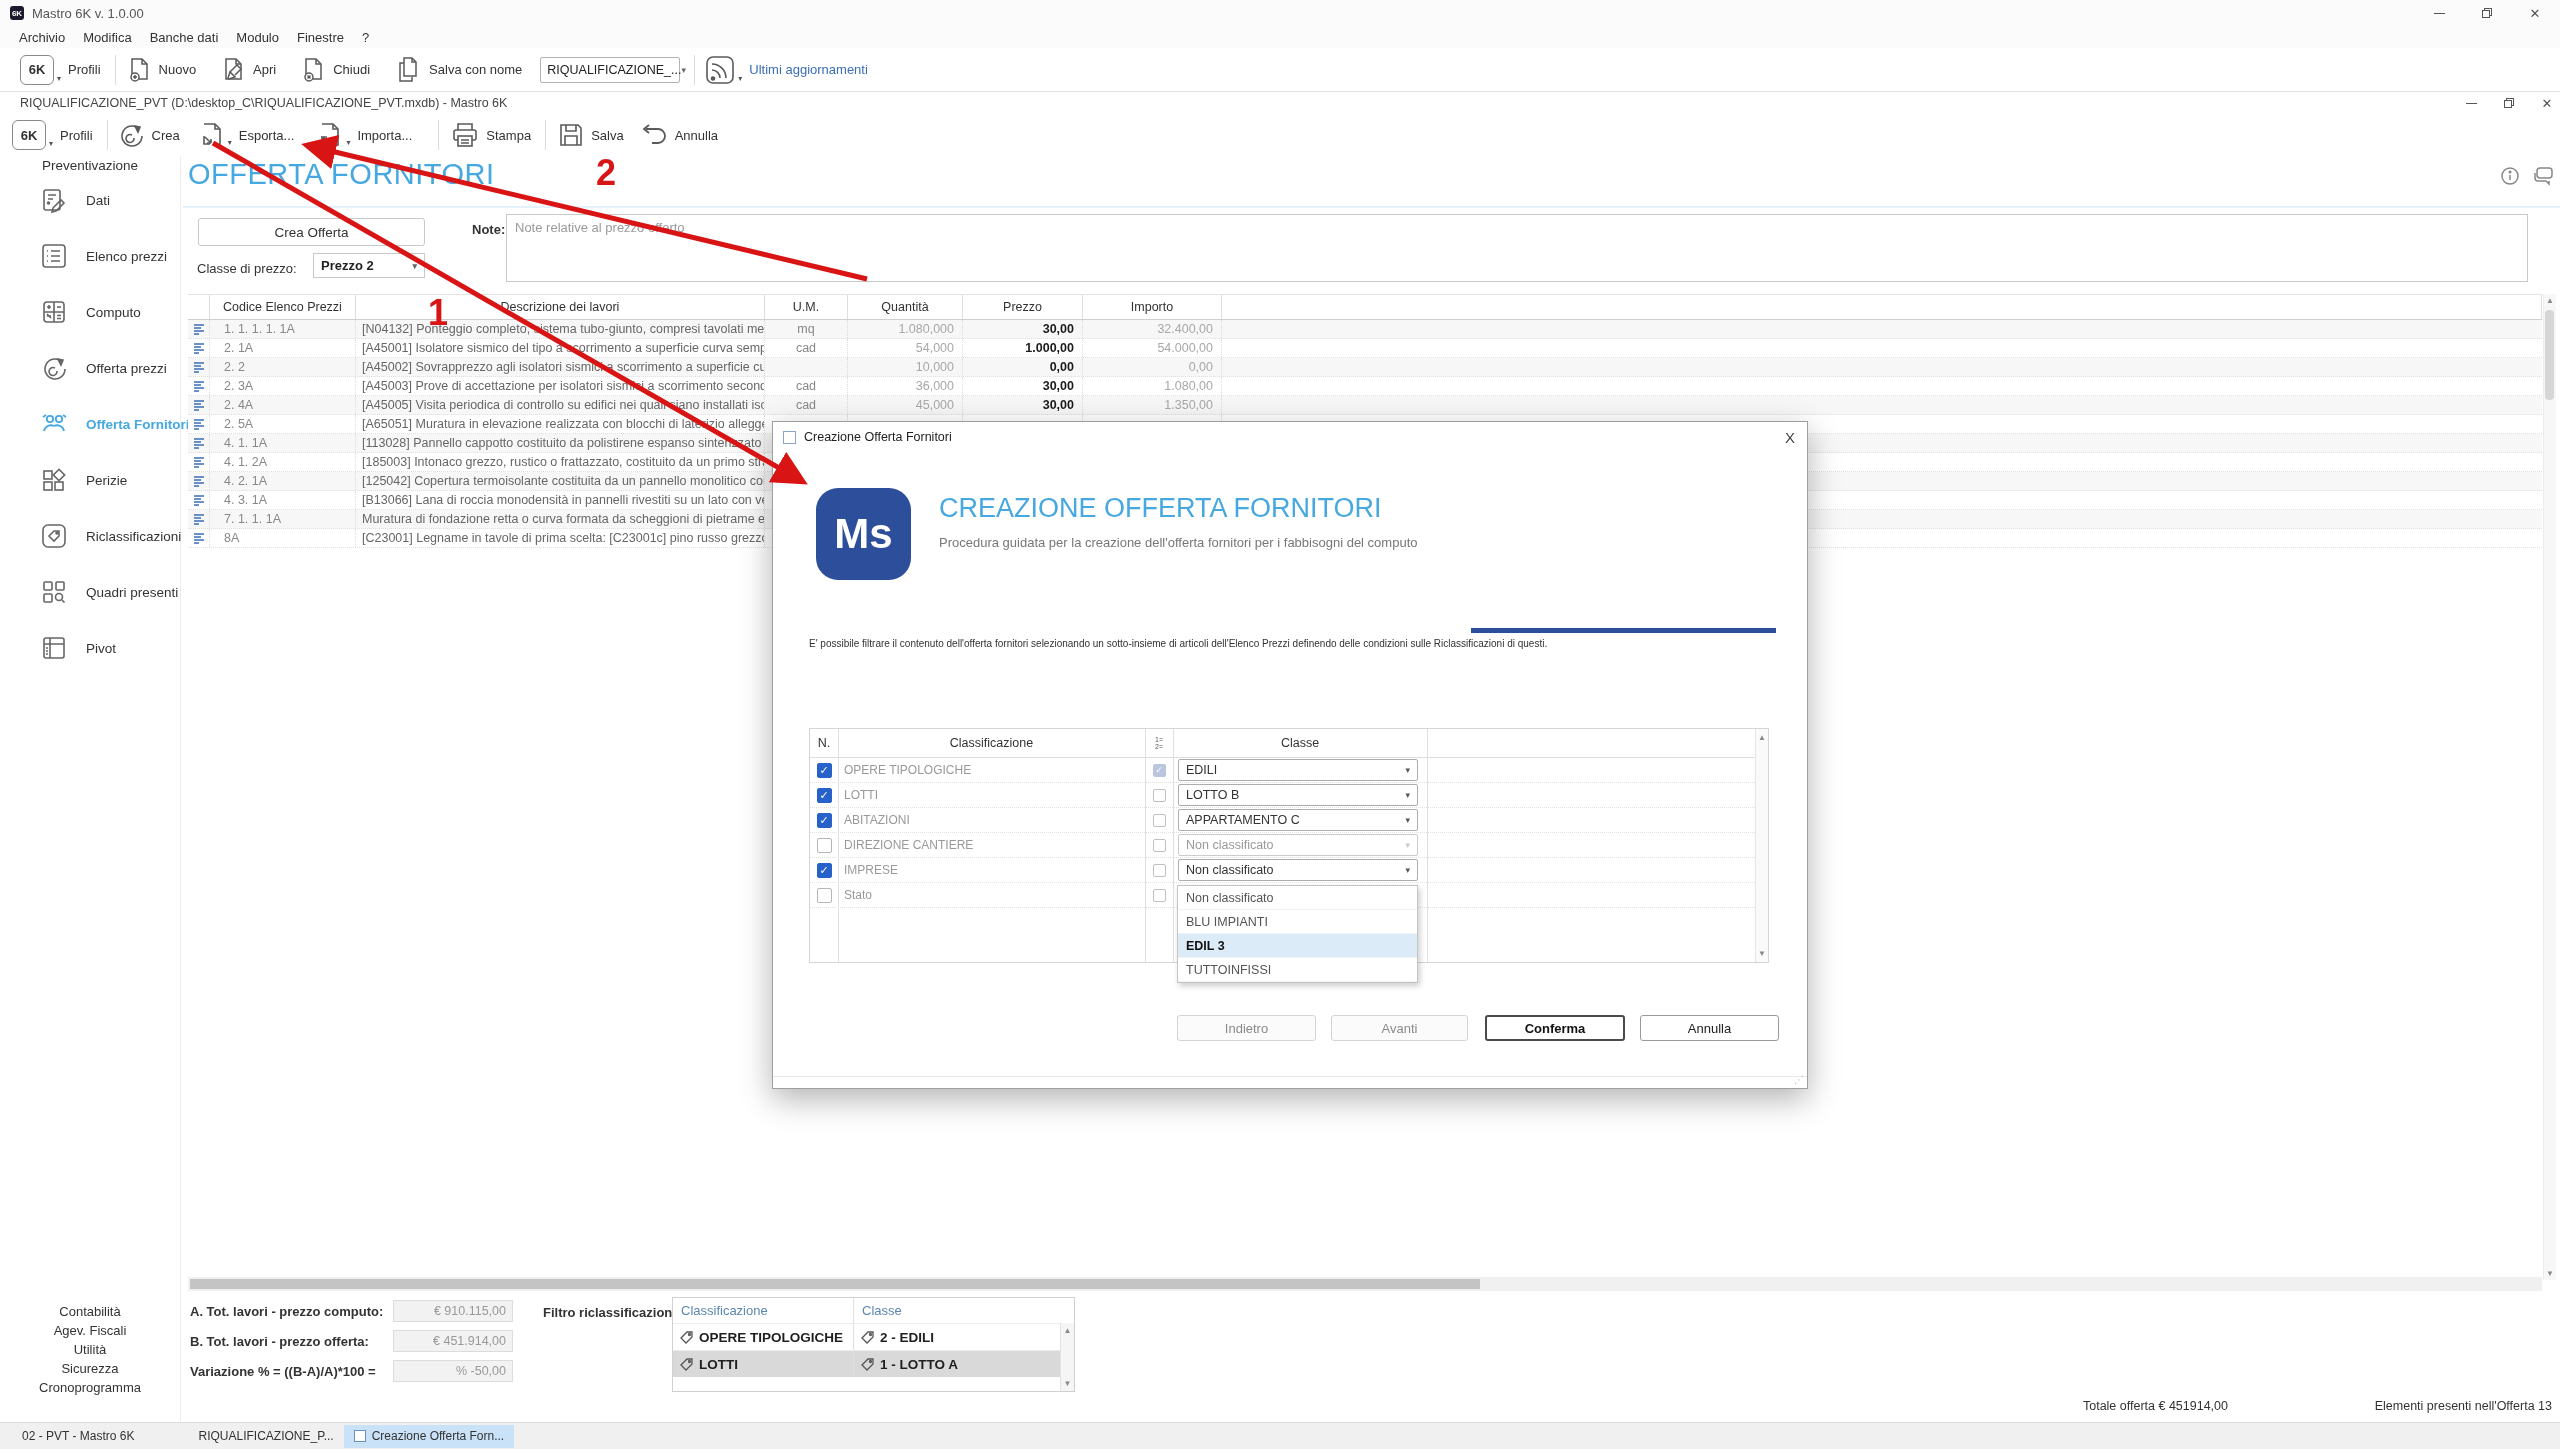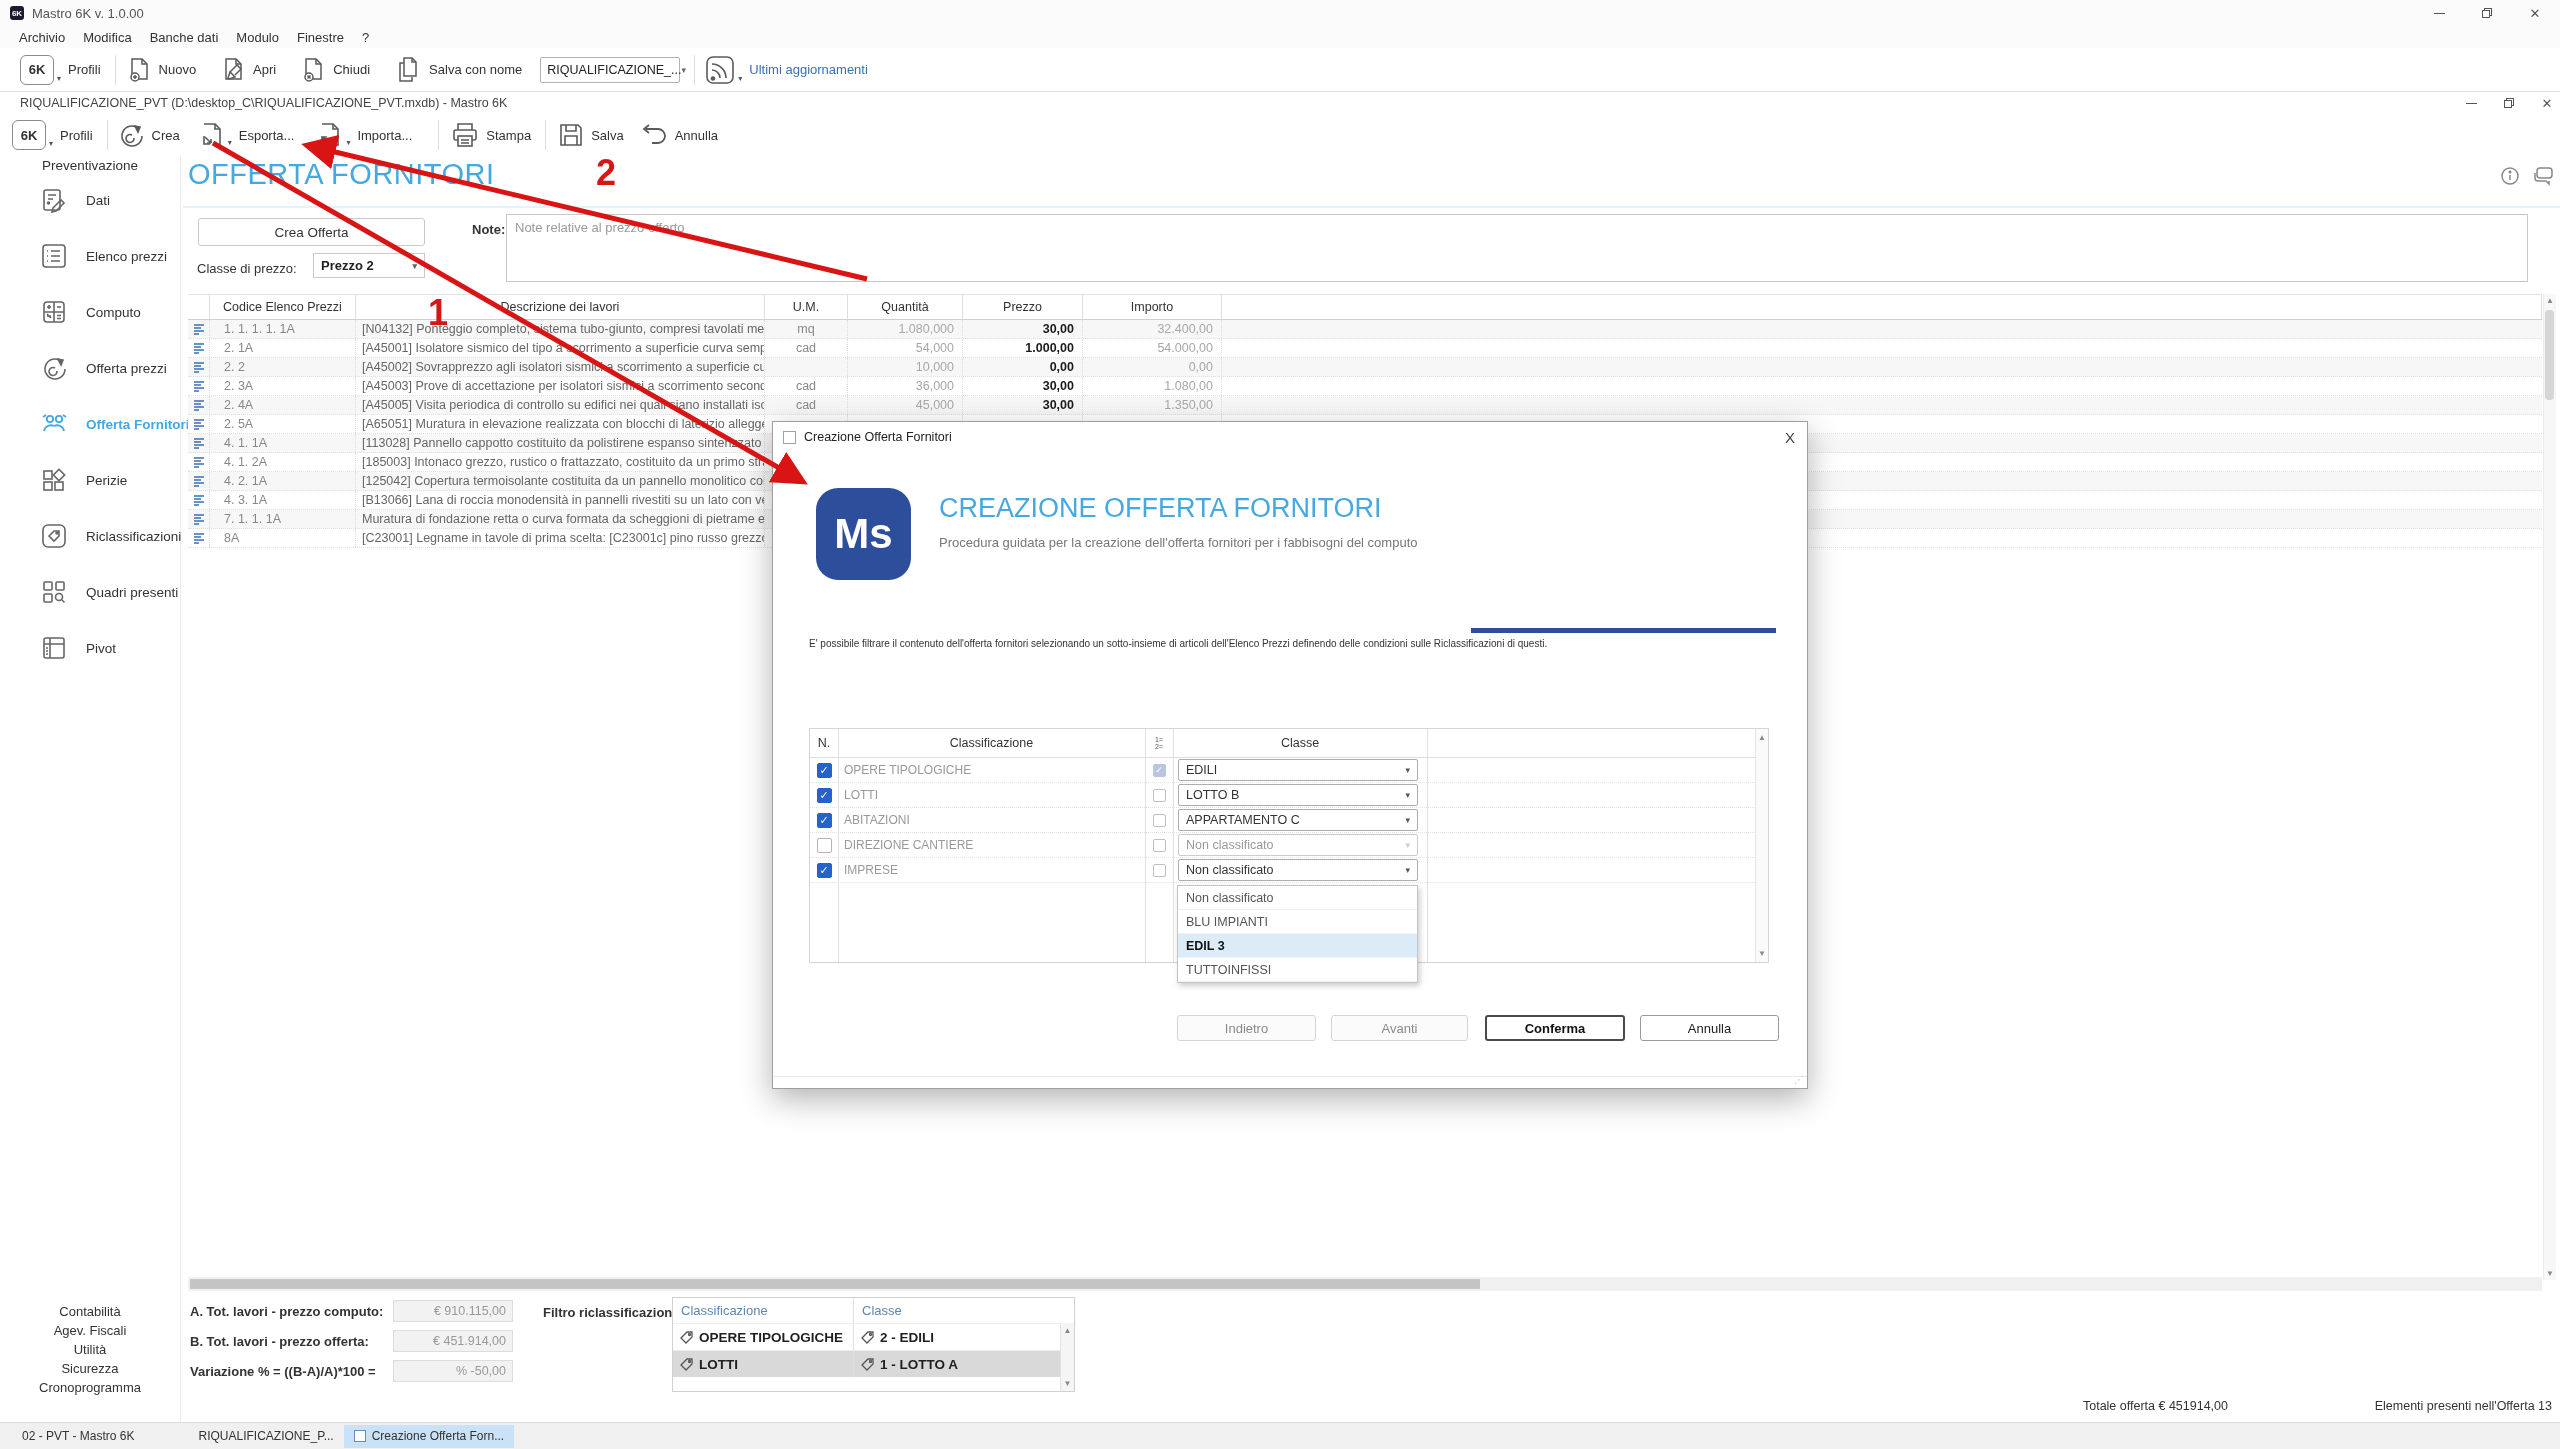--- a/index.html
+++ b/index.html
@@ -871,20 +871,29 @@
           </div>
         <div class="d-label">IMPRESE</div>
         <div class="d-mid">
             <span class="cbm"></span>
           </div>
         <div class="dcombo">
             <span>Non classificato</span>
             <span class="caret">▾</span>
           </div>
       </div>
+      <div class="drow" style="top:154px">
+        <div class="d-n">
+            <span class="cb"></span>
+          </div>
+        <div class="d-label">Stato</div>
+        <div class="d-mid">
+            <span class="cbm"></span>
+          </div>
+      </div>
 
       <div class="dt-scroll">
           <span>▲</span>
           <span>▼</span>
         </div>
     </div>
 
     <div class="dpopup">
 
         <div class="opt">Non classificato</div>

